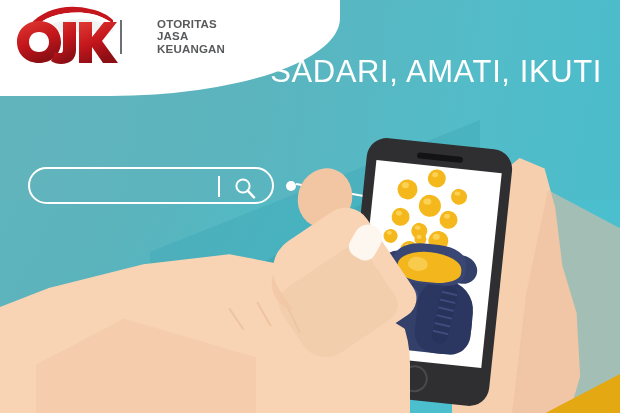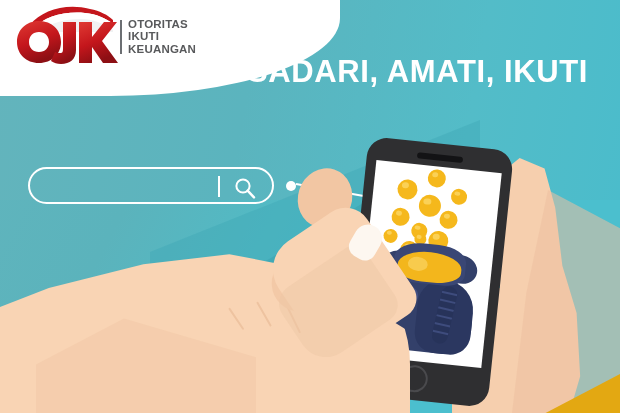--- a/index.html
+++ b/index.html
@@ -115,30 +115,30 @@
   .logo-text {
     position: absolute;
     left: 112px;
     top: 12px;
     color: #58595b;
     font-size: 11.5px;
     line-height: 12.4px;
     font-weight: bold;
     letter-spacing: 0.2px;
   }
-  .logo-text div { white-space: nowrap; }
+  .logo-text div { white-space: nowrap; margin-left: 29px; }
 
   
   .headline {
     position: absolute;
-    right: 32px;
+    right: 18px;
     top: 54px;
     color: #ffffff;
     font-size: 31px;
-    font-weight: bold;
+    font-weight: normal;
     letter-spacing: 0.6px;
     white-space: nowrap;
     text-align: right;
   }
   .subheadline {
     position: absolute;
     right: 18px;
     top: 100px;
     color: #f3fbfc;
     font-size: 22px;
@@ -540,21 +540,21 @@
       </defs>
       <path d="M23 1 C36 1, 45 10, 45 22 C45 34, 36 43, 23 43 C10 43, 1 34, 1 22 C1 10, 10 1, 23 1 Z M23 12 C17 12, 13 16, 13 22 C13 28, 17 32, 23 32 C29 32, 33 28, 33 22 C33 16, 29 12, 23 12 Z" fill="url(#redgrad)"></path>
       <path d="M47 2 L60 2 L60 30 C60 39, 54 44, 45 44 C41 44, 38 43, 35 41 L39 32 C41 33, 43 33, 45 33 C46 33, 47 32, 47 29 Z" fill="url(#redgrad)"></path>
       <path d="M63 2 L76 2 L76 17 L88 2 L101 2 L86 21 L102 43 L87 43 L76 27 L76 43 L63 43 Z" fill="url(#redgrad)"></path>
     </svg>
 
     <div class="logo-divider"></div>
 
     <div class="logo-text">
       <div>OTORITAS</div>
-      <div>IKUTI</div>
+      <div>JASA</div>
       <div>KEUANGAN</div>
     </div>
   </div>
 
   <div class="headline">SADARI, AMATI, IKUTI</div>
 
   <div class="search-pill">
     <div class="search-sep"></div>
     <svg class="search-icon" viewBox="0 0 22 22">
       <circle cx="9" cy="9" r="6.6" fill="none" stroke="#ffffff" stroke-width="2"></circle>

